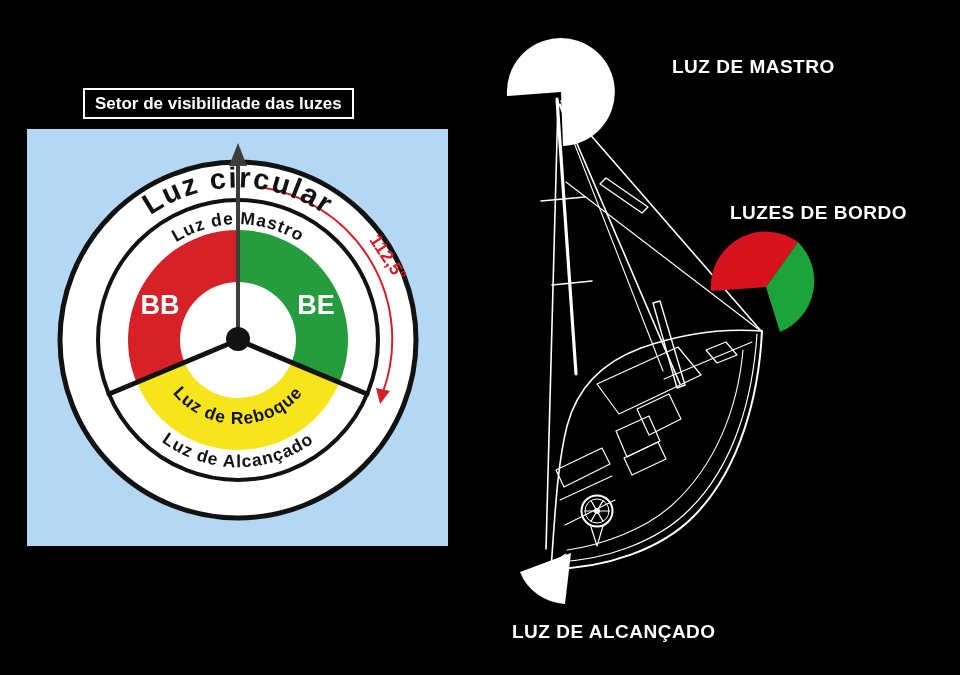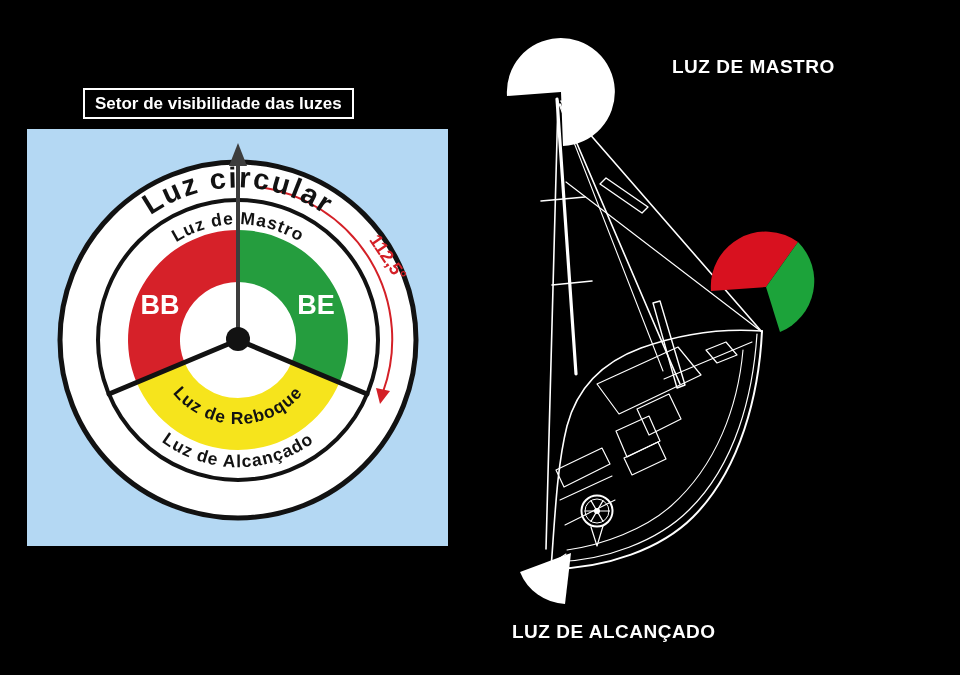--- a/index.html
+++ b/index.html
@@ -110,15 +110,16 @@
     <path stroke="none" d="M 766,287 L 711,291 A 55 55 0 0 1 798,242 Z" fill="#d8111f"></path>
     <path stroke="none" d="M 766,287 L 798,242 A 55 55 0 0 1 780,332 Z" fill="#1ca33a"></path>
     <path stroke="none" d="M 571,553 L 565,604 A 51 51 0 0 1 520,572 Z" fill="#ffffff"></path>
   </g>
 </svg>
 
   <div id="title-box">Setor de visibilidade das luzes</div>
 
   <div class="overlay-label" style="left:672px;top:56px;">LUZ DE MASTRO</div>
 
+  <div class="overlay-label" style="left:730px;top:202px;">LUZES DE BORDO</div>
 
   <div class="overlay-label" style="left:512px;top:621px;">LUZ DE ALCANÇADO</div>
 </div>
 
 </body></html>

